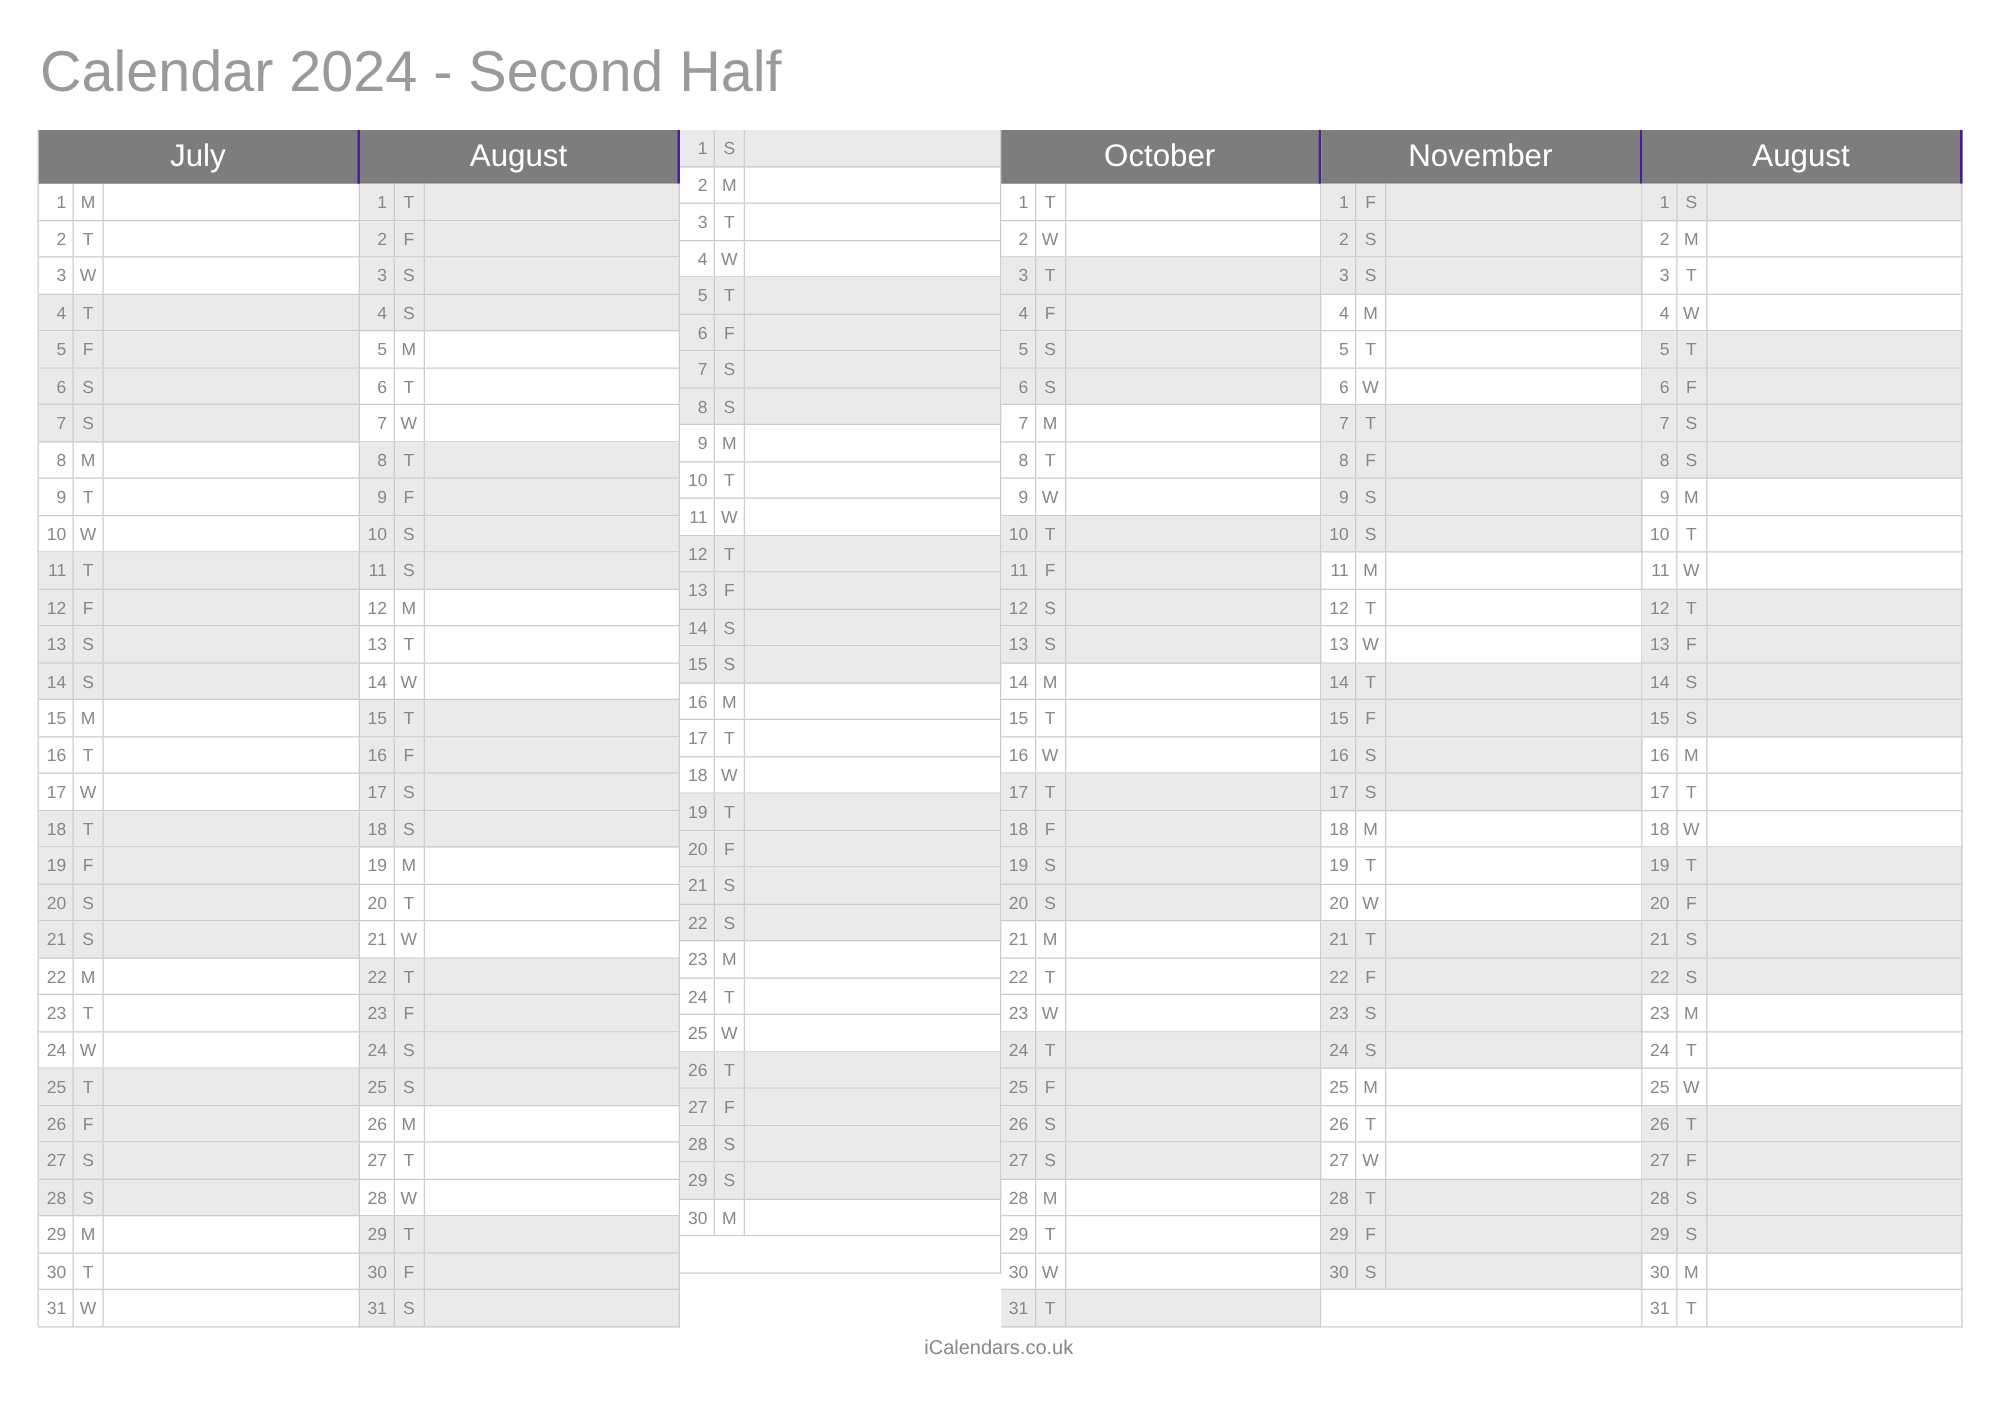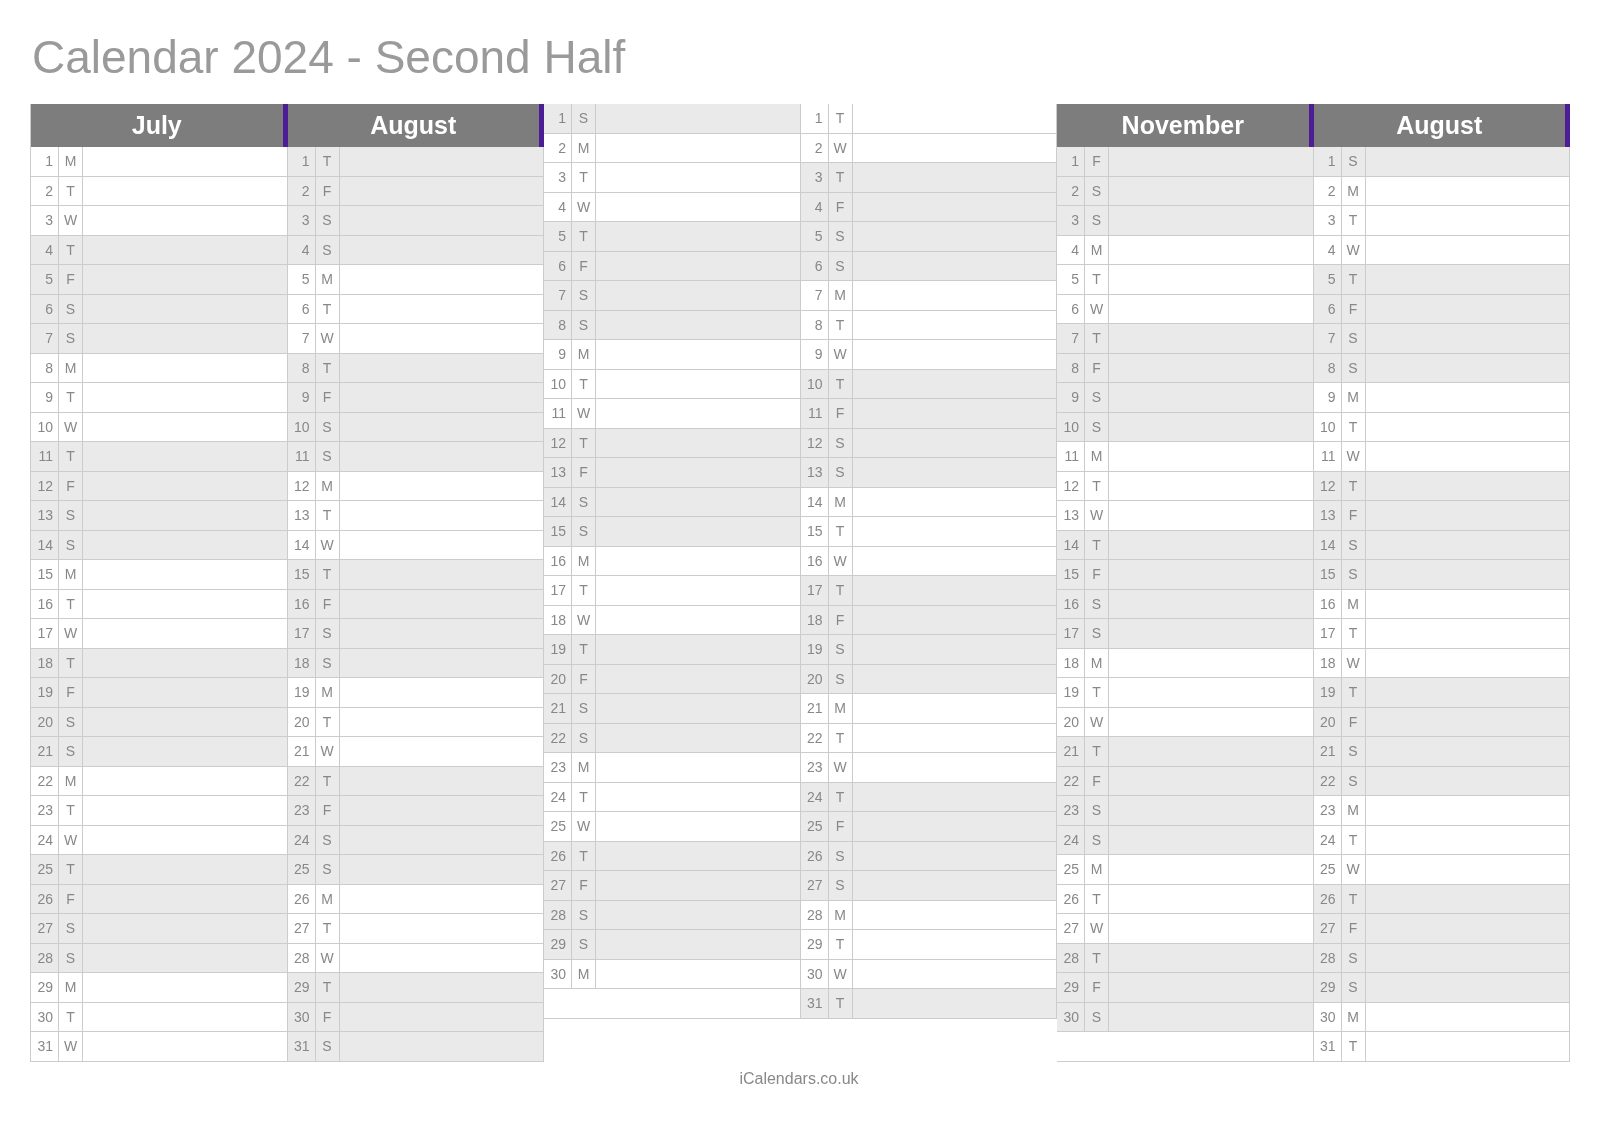--- a/index.html
+++ b/index.html
@@ -25,23 +25,23 @@
   .month {
     flex: 1;
     display: flex;
     flex-direction: column;
   }
   .month-header {
     background: #7d7d7d;
     color: #fff;
     text-align: center;
     font-size: 25px;
-    font-weight: 700;
+    font-weight: 400;
     padding: 7px 0;
-    border-right: 5px solid #4c1d95;
+    border-right: 2px solid #4c1d95;
   }
   .day-row {
     display: flex;
     height: 29.5px;
     border-right: 1px solid #ccc;
     border-bottom: 1px solid #ccc;
   }
   .day-row.shaded { background: #eaeaea; }
   .day-row.empty { background: #fff; }
   .day-num {
@@ -543,20 +543,21 @@
         <div class="day-space"></div>
       </div>
       <div class="day-row">
         <div class="day-num">30</div>
         <div class="day-dow">M</div>
         <div class="day-space"></div>
       </div>
       <div class="day-row empty"></div>
     </div>
     <div class="month">
+      <div class="month-header">October</div>
       <div class="day-row">
         <div class="day-num">1</div>
         <div class="day-dow">T</div>
         <div class="day-space"></div>
       </div>
       <div class="day-row">
         <div class="day-num">2</div>
         <div class="day-dow">W</div>
         <div class="day-space"></div>
       </div>

